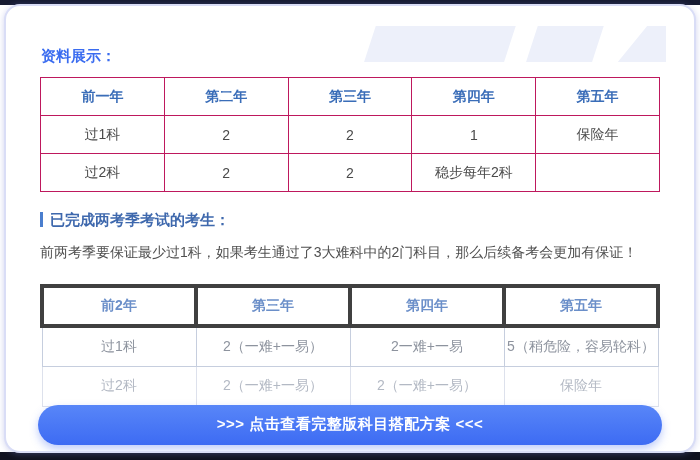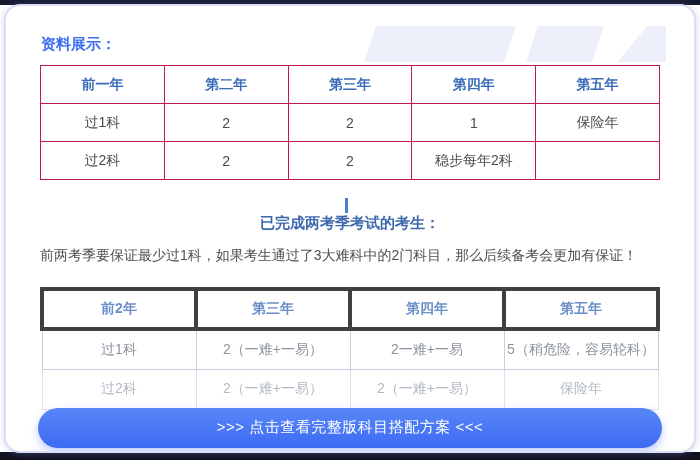--- a/index.html
+++ b/index.html
@@ -33,38 +33,38 @@
   }
   .wm { position: absolute; background: #edf0fa; transform: skewX(-18deg); }
   .wm1 { left: 10px;  top: 8px; width: 140px; height: 60px; }
   .wm2 { left: 172px; top: 8px; width: 66px;  height: 60px; }
   .wm3 {
     left: 252px; top: 8px; width: 84px; height: 60px;
     clip-path: polygon(0 100%, 35% 0, 100% 0, 100% 100%, 72% 100%, 62% 62%, 30% 62%, 20% 100%);
   }
   .card-inner {
     position: absolute; inset: 0;
-    padding: 24px 34px 0 34px;
+    padding: 36px 34px 0 34px;
     z-index: 1;
   }
   .sec1-title {
     color: #3a6cf0; font-weight: bold; font-size: 15px;
     line-height: 19px; margin: 4px 0 12px 1px;
   }
   table {
     width: 100%; border-collapse: collapse; table-layout: fixed;
     background: #ffffff;
   }
   .t1 th, .t1 td {
     border: 1px solid #be185d; height: 38px;
     text-align: center; vertical-align: middle; font-size: 14px;
   }
   .t1 th { color: #3a6db8; font-weight: bold; }
   .t1 td { color: #4a4a4a; font-weight: normal; }
-  .sec2-header { display: flex; align-items: center; margin-top: 18px; flex-direction: column; }
+  .sec2-header { display: flex; align-items: center; margin-top: 18px; }
   .sec2-bar { width: 3px; height: 15px; background: #4a7ece; margin-right: 7px; }
   .sec2-title { color: #3e68ad; font-weight: bold; font-size: 15px; line-height: 19px; }
   .desc {
     margin-top: 15px; font-size: 14px; color: #4f4f4f; line-height: 17px;
   }
   .t2 { margin-top: 23px; }
   .t2 th {
     border: 4px solid #404040; height: 40px;
     color: #6b8fc9; font-weight: bold; font-size: 14px;
     text-align: center; vertical-align: middle;
@@ -76,21 +76,21 @@
   .t2 tr.r2 td {
     border: 1px solid #dde1ec; color: #b3b9c4;
     height: 40px; font-size: 14px; text-align: center; vertical-align: middle;
   }
   .cta-button {
     position: relative; z-index: 3; display: flex;
     align-items: center; justify-content: center;
     margin: -2px 0 0 -2px; width: calc(100% + 4px); height: 40px;
     border: none; border-radius: 20px;
     background: linear-gradient(180deg, #5886f8, #3d6bf3);
-    color: #ffffff; font-weight: normal; font-size: 15px;
+    color: #ffffff; font-weight: bold; font-size: 15px;
     letter-spacing: 0.5px;
     font-family: "Liberation Sans", sans-serif;
     box-shadow: 0 4px 9px rgba(70,110,240,0.35);
     cursor: pointer;
   }
   .table-fragment {
     display: flex; margin-top: 2px; height: 40px;
     align-items: flex-start; padding-top: 4px;
   }
   .table-fragment .frag-cell {

